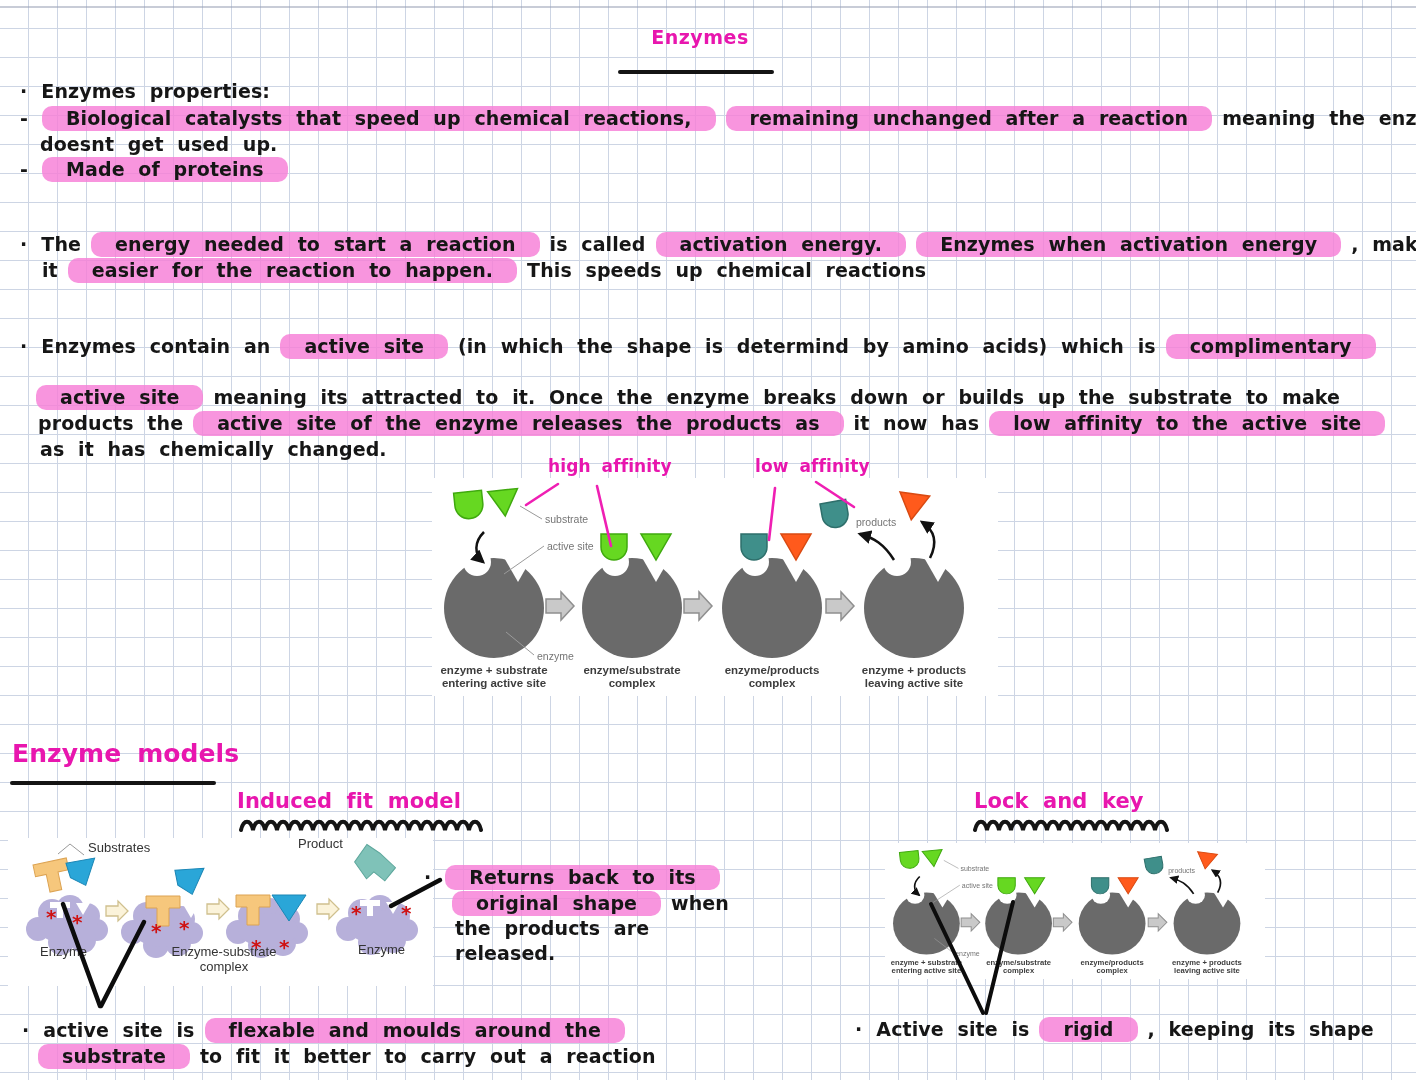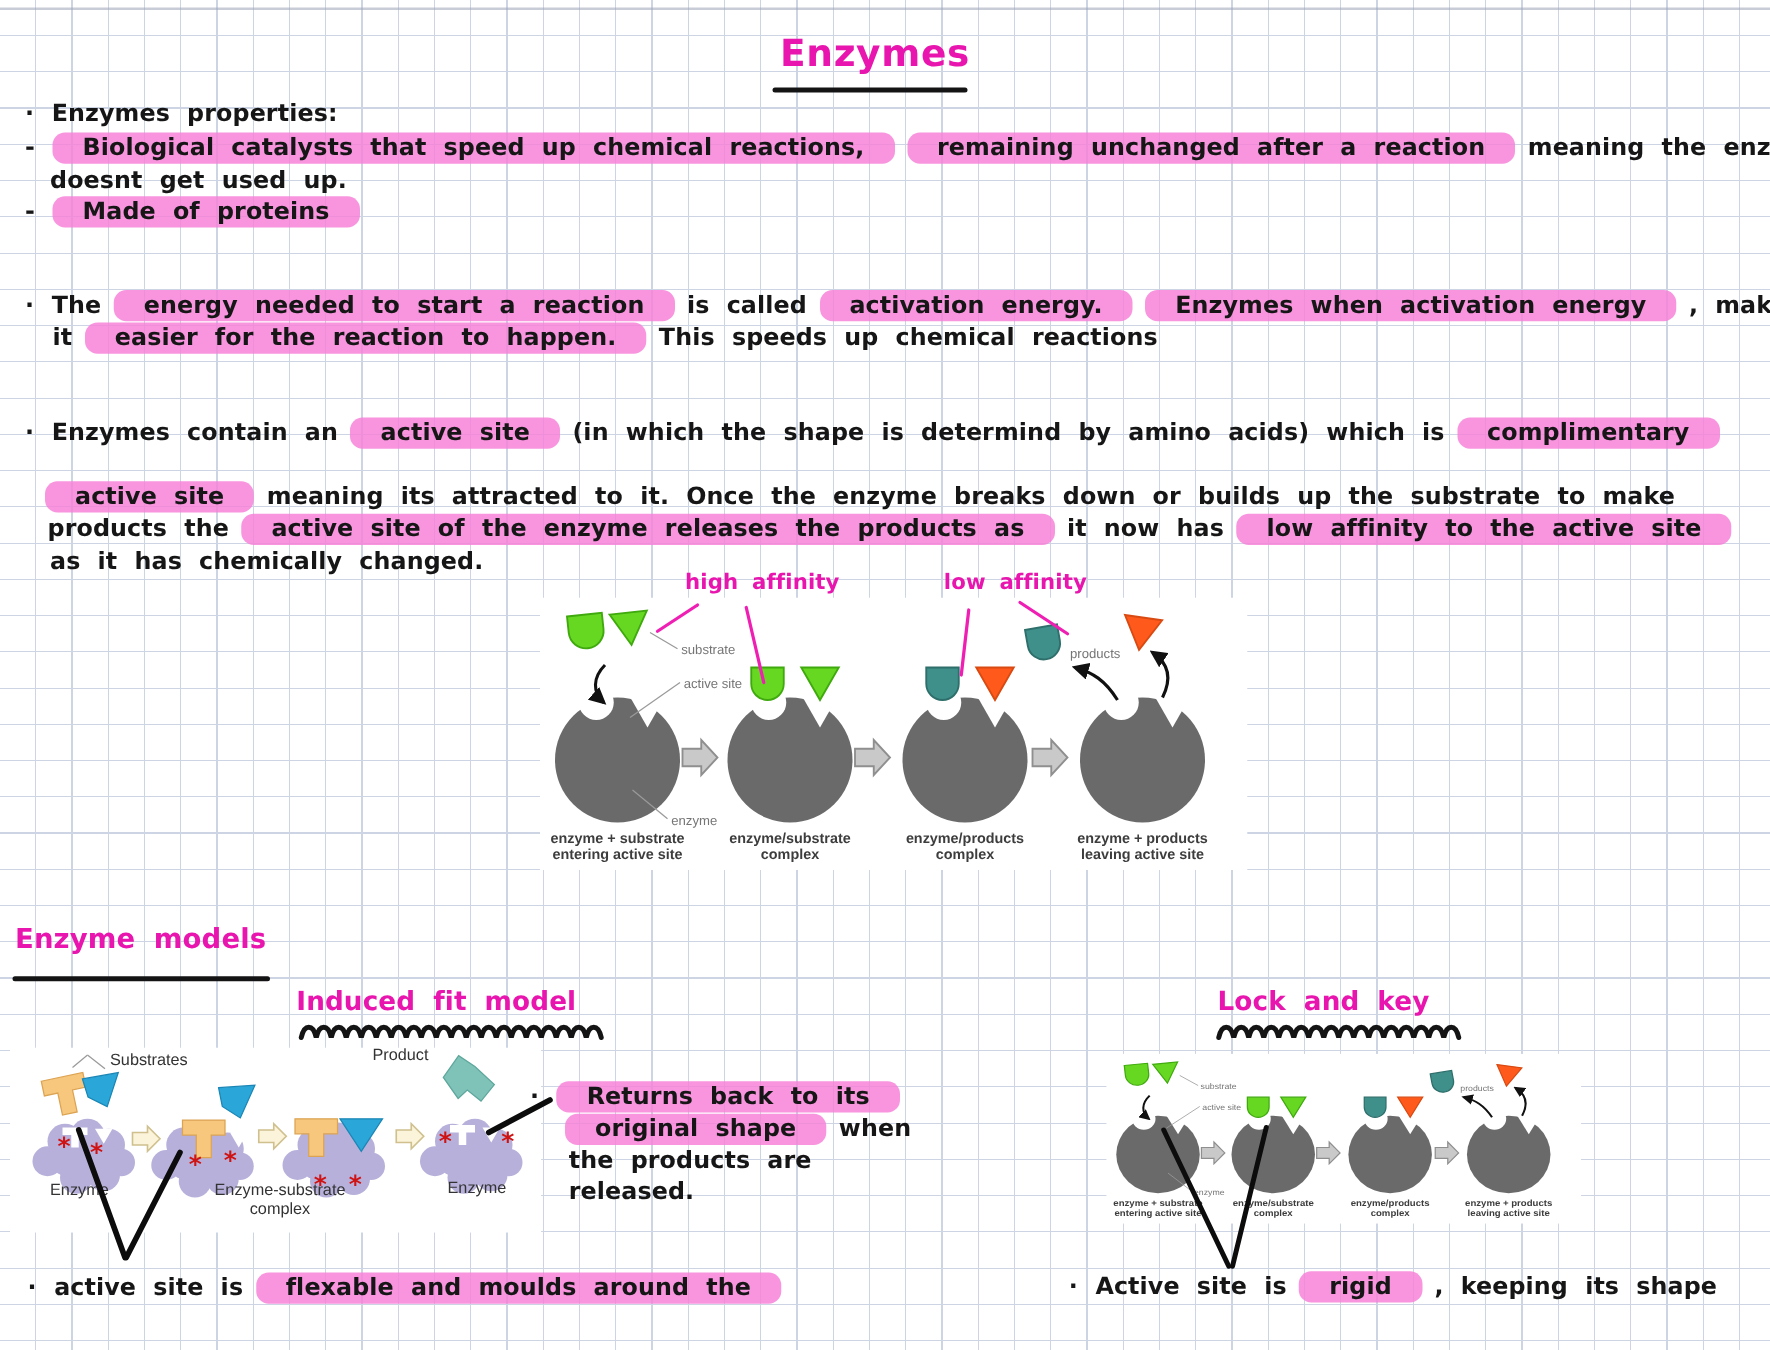--- a/index.html
+++ b/index.html
@@ -9,22 +9,22 @@
       repeating-linear-gradient(to right, transparent 0 28px, #cdd5e4 28px 29px),
       repeating-linear-gradient(to bottom, transparent 0 28px, #cdd5e4 28px 29px);
     background-color:#ffffff;}
   .topline{position:absolute;left:0;top:6px;width:1416px;height:2px;background:#9aa3b6;opacity:.55;}
   .hw{position:absolute;font-family:"DejaVu Sans",sans-serif;font-weight:700;font-size:19px;color:#161616;white-space:nowrap;word-spacing:7px;letter-spacing:.1px;z-index:4;}
   .marker{display:inline-block;margin-right:14px;}
   .seg{margin-right:10px;}
   .seg:last-child{margin-right:0;}
   .hl{background:rgba(246,126,215,.82);border-radius:10px;padding:1px 24px 2px;}
   .magenta{color:#e816ae;}
-  .title{font-size:30px;letter-spacing:.5px;}
-  .h-models{font-size:22px;}
+  .title{font-size:19px;letter-spacing:.5px;}
+  .h-models{font-size:25px;}
   .h-model{font-size:21px;}
   .affin{font-size:17px;word-spacing:5px;}
   .rule{position:absolute;background:#141414;border-radius:2px;z-index:4;}
   .panel-svg{position:absolute;z-index:2;}
   .overlay{position:absolute;inset:0;z-index:6;pointer-events:none;}
   .squig{position:absolute;z-index:4;}
   .dlab{font-family:"Liberation Sans",sans-serif;font-size:10.5px;font-weight:400;fill:#757575;}
   .dcap{font-family:"Liberation Sans",sans-serif;font-size:11.5px;font-weight:700;fill:#3d3d3d;}
   .ast{font-family:"DejaVu Sans",sans-serif;font-size:20px;font-weight:700;fill:#cf1212;}
   .iflab{position:absolute;font-family:"Liberation Sans",sans-serif;font-size:13px;color:#333;z-index:3;white-space:nowrap;}
@@ -210,20 +210,21 @@
   <div class="hw" style="left:452px;top:892px;"><span><span class="seg hl">original shape</span><span class="seg">when</span></span></div>
   <div class="hw" style="left:455px;top:917px;"><span><span class="seg">the products are</span></span></div>
   <div class="hw" style="left:455px;top:942px;"><span><span class="seg">released.</span></span></div>
 
   <svg class="panel-svg" style="left:885px;top:843px;" width="380" height="136" viewBox="0 0 380 136">
     <rect x="0" y="0" width="380" height="136" fill="#ffffff"></rect>
     <use href="#cycle-all" xlink:href="#cycle-all" transform="scale(0.668,0.62)"></use>
   </svg>
 
   <div class="hw" style="left:22px;top:1019px;"><span class="marker">·</span><span><span class="seg">active site is</span><span class="seg hl">flexable and moulds around the</span></span></div>
+  <div class="hw" style="left:38px;top:1045px;"><span><span class="seg hl">substrate</span><span class="seg">to fit it better to carry out a reaction</span></span></div>
   <div class="hw" style="left:855px;top:1018px;"><span class="marker">·</span><span><span class="seg">Active site is</span><span class="seg hl">rigid</span><span class="seg">, keeping its shape</span></span></div>
 
   <svg class="overlay" width="1416" height="1080" viewBox="0 0 1416 1080">
     <g stroke="#ef1fb3" stroke-width="2.6" stroke-linecap="round">
       <line x1="558" y1="484" x2="526" y2="505"></line>
       <line x1="597" y1="486" x2="611" y2="546"></line>
       <line x1="775" y1="488" x2="769" y2="540"></line>
       <line x1="816" y1="482" x2="854" y2="507"></line>
     </g>
     <g stroke="#0c0c0c" stroke-width="4.5" stroke-linecap="round">

